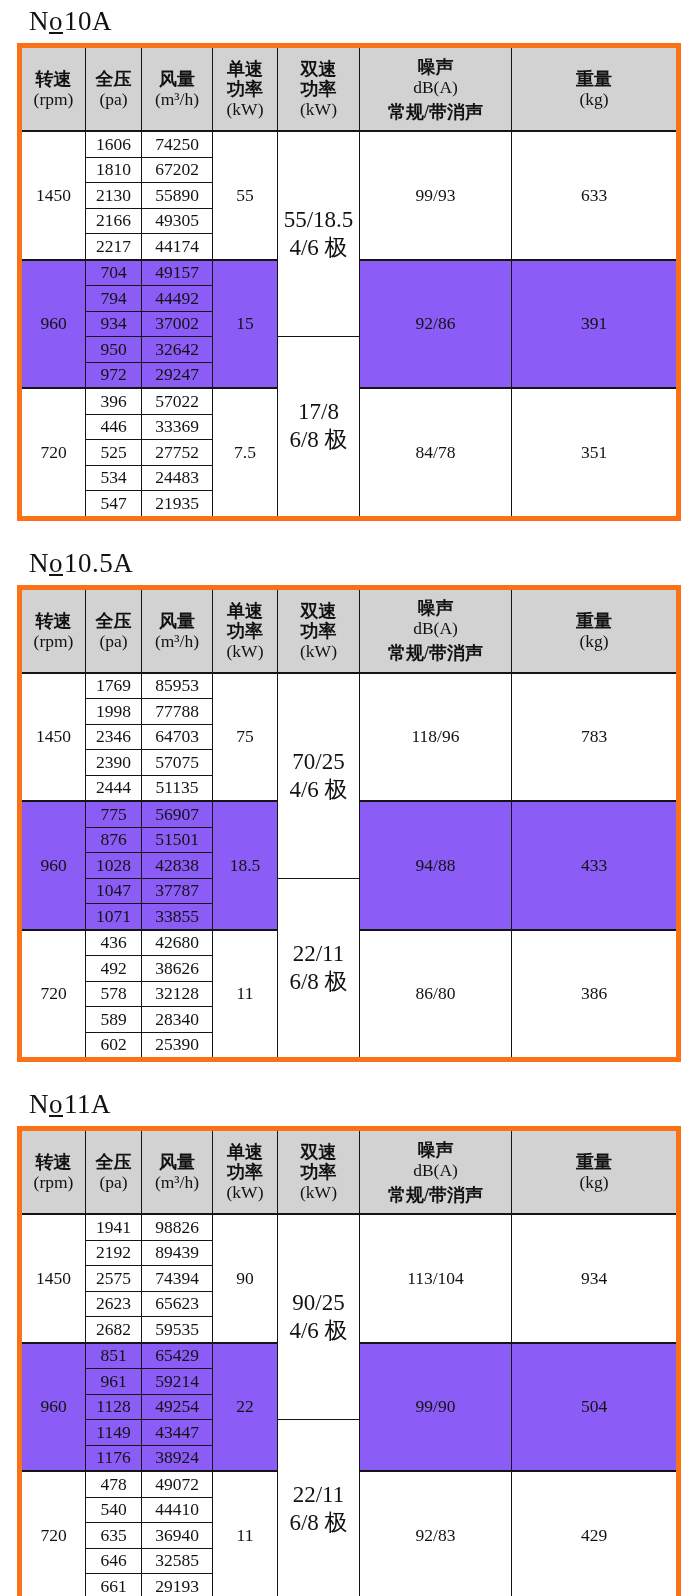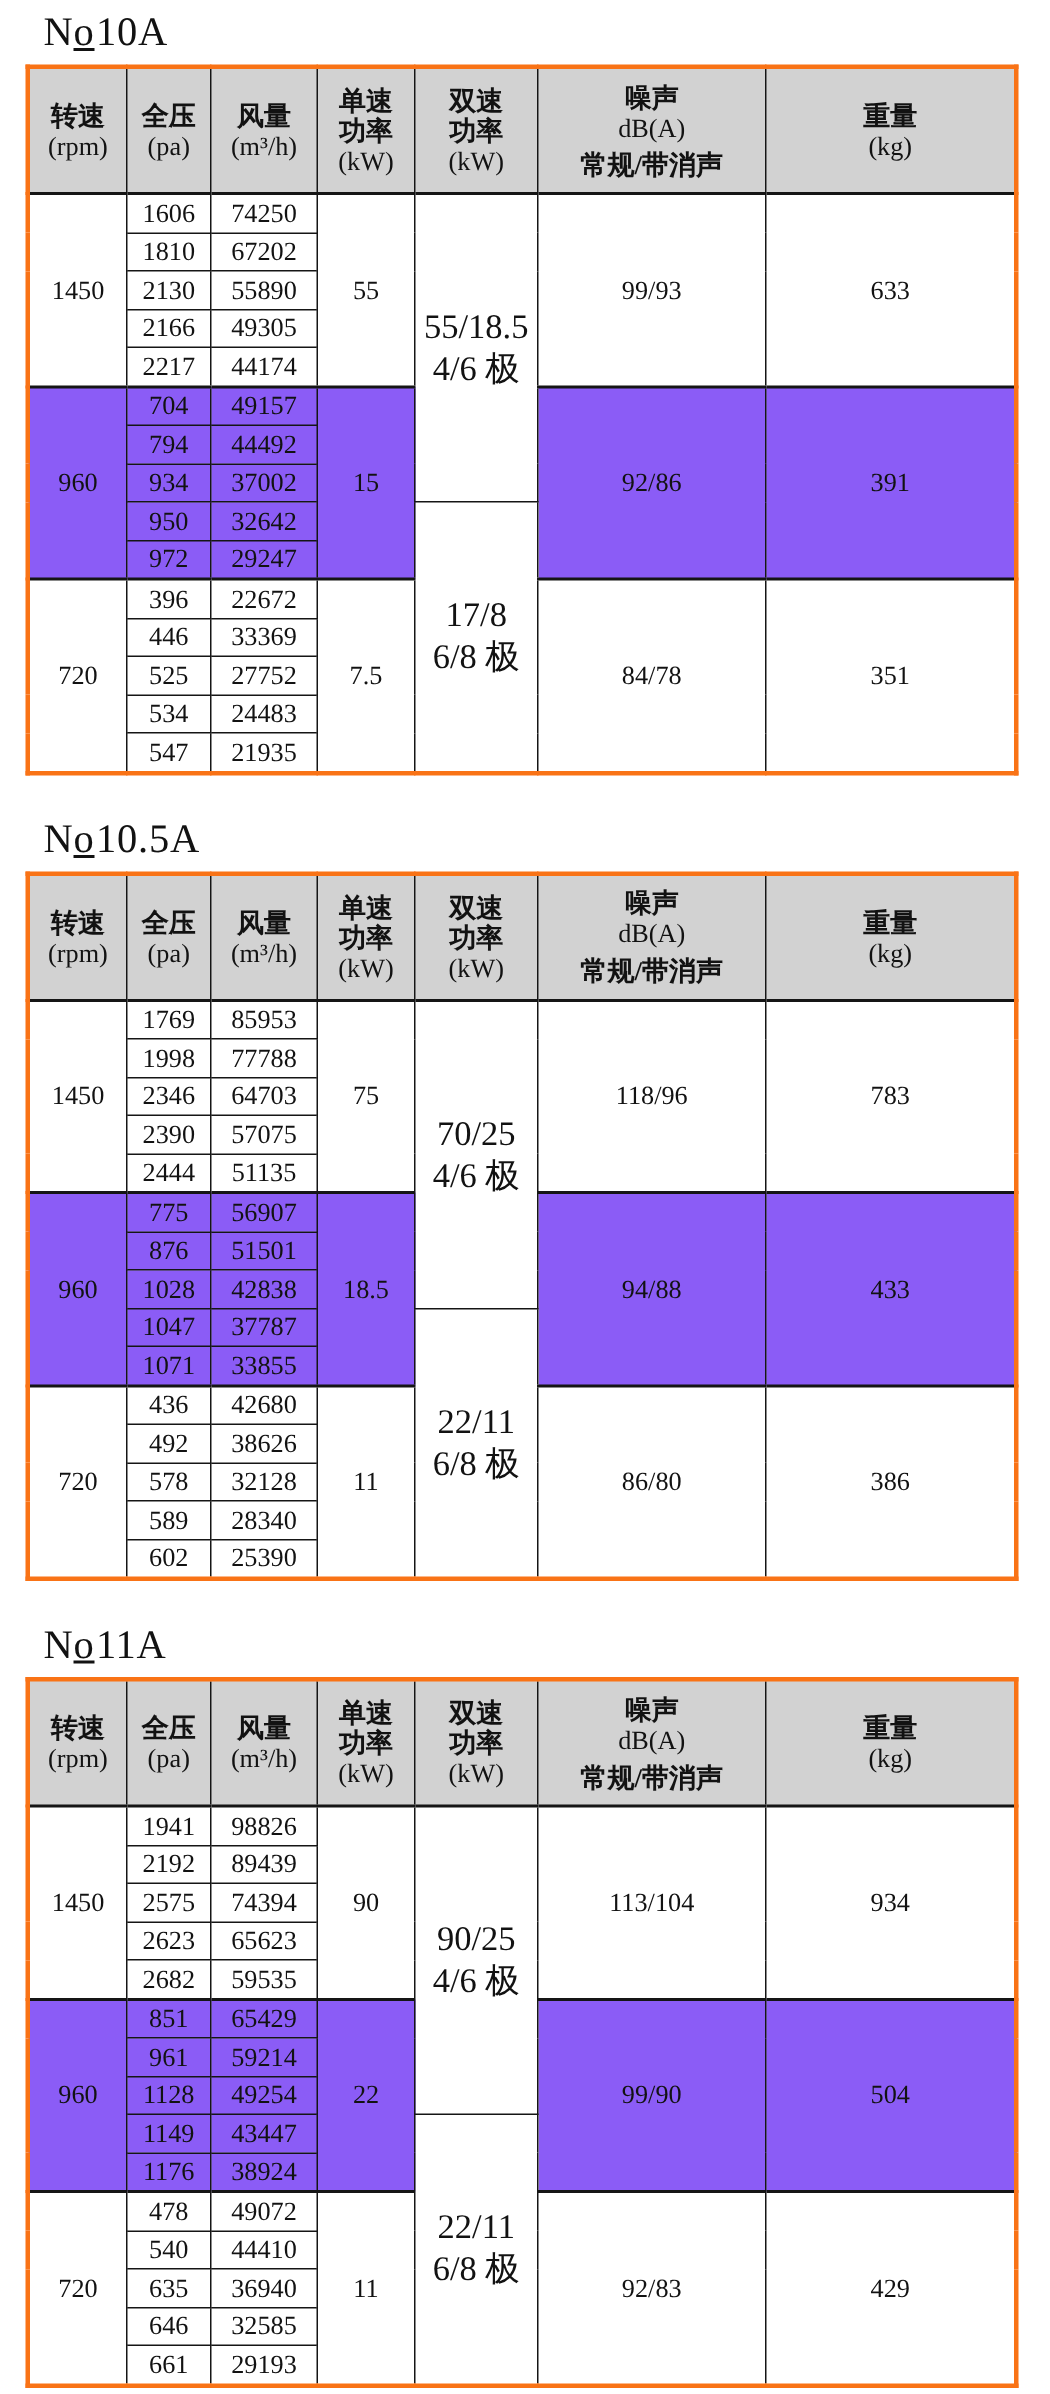--- a/index.html
+++ b/index.html
@@ -19,21 +19,21 @@
     display: inline-block;
     border-bottom: 2.5px solid #121212;
     line-height: 0.82;
     margin-right: 1px;
   }
 
   table.spec {
     border-collapse: collapse;
     table-layout: fixed;
     width: 659px;
-    border: 3px solid #f97316;
+    border: 5px solid #f97316;
   }
   .c1 { width: 66px; }
   .c2 { width: 56px; }
   .c3 { width: 71px; }
   .c4 { width: 65px; }
   .c5 { width: 82px; }
   .c6 { width: 152px; }
   .c7 { width: 167px; }
 
   .spec th, .spec td {
@@ -170,21 +170,21 @@
                 <div class="dual-line">6/8 极</div>
               </td>
             </tr>
             <tr>
               <td class="pressure-cell shaded">972</td>
               <td class="flow-cell shaded">29247</td>
             </tr>
             <tr class="group-top">
               <td class="rpm-cell" rowspan="5">720</td>
               <td class="pressure-cell">396</td>
-              <td class="flow-cell">22672</td>
+              <td class="flow-cell">57022</td>
               <td class="single-power-cell" rowspan="5">7.5</td>
               <td class="noise-cell" rowspan="5">84/78</td>
               <td class="weight-cell" rowspan="5">351</td>
             </tr>
             <tr>
               <td class="pressure-cell">446</td>
               <td class="flow-cell">33369</td>
             </tr>
             <tr>
               <td class="pressure-cell">525</td>

